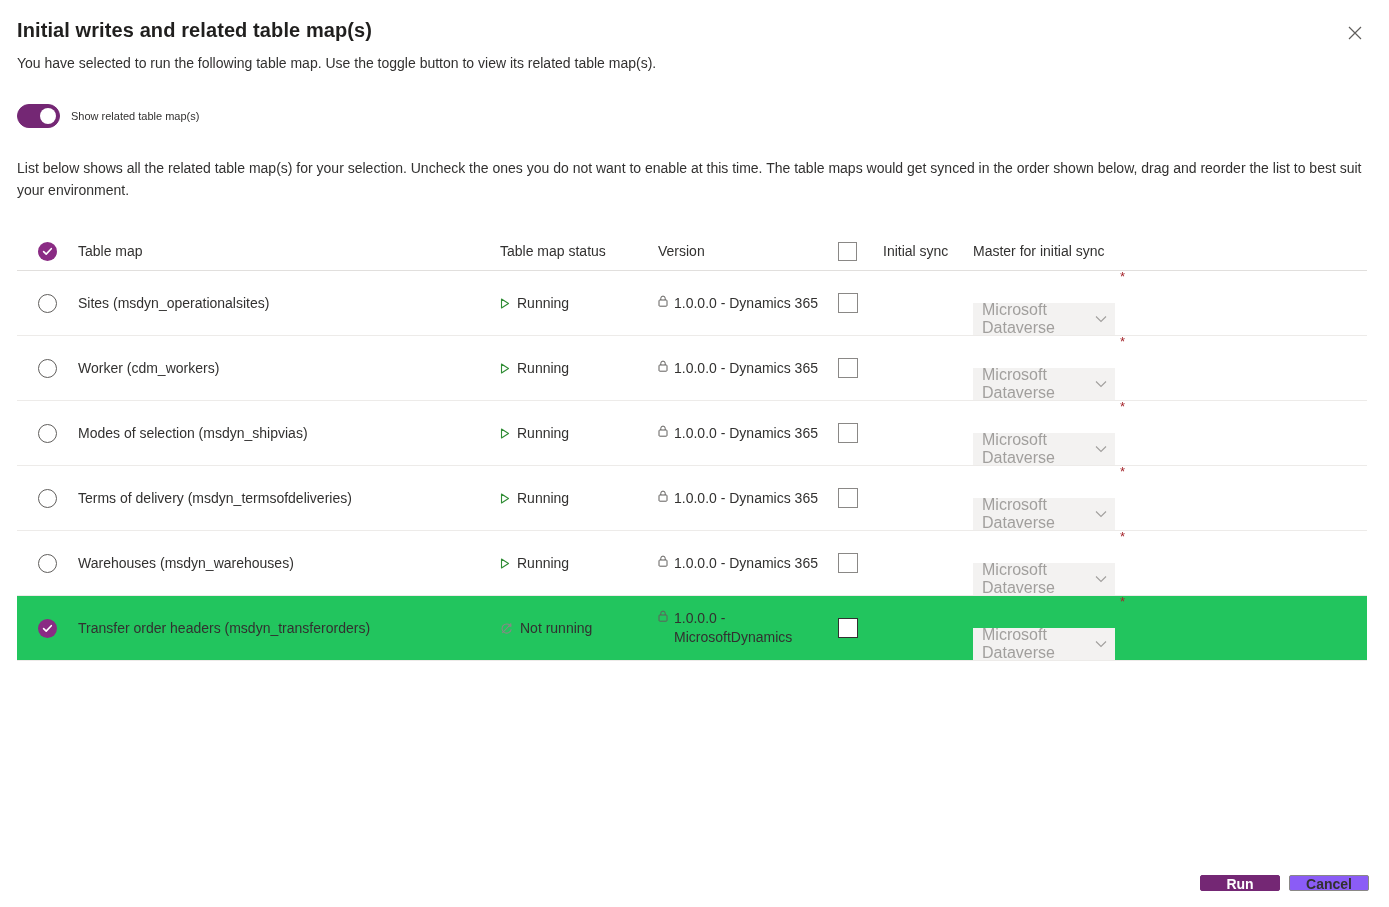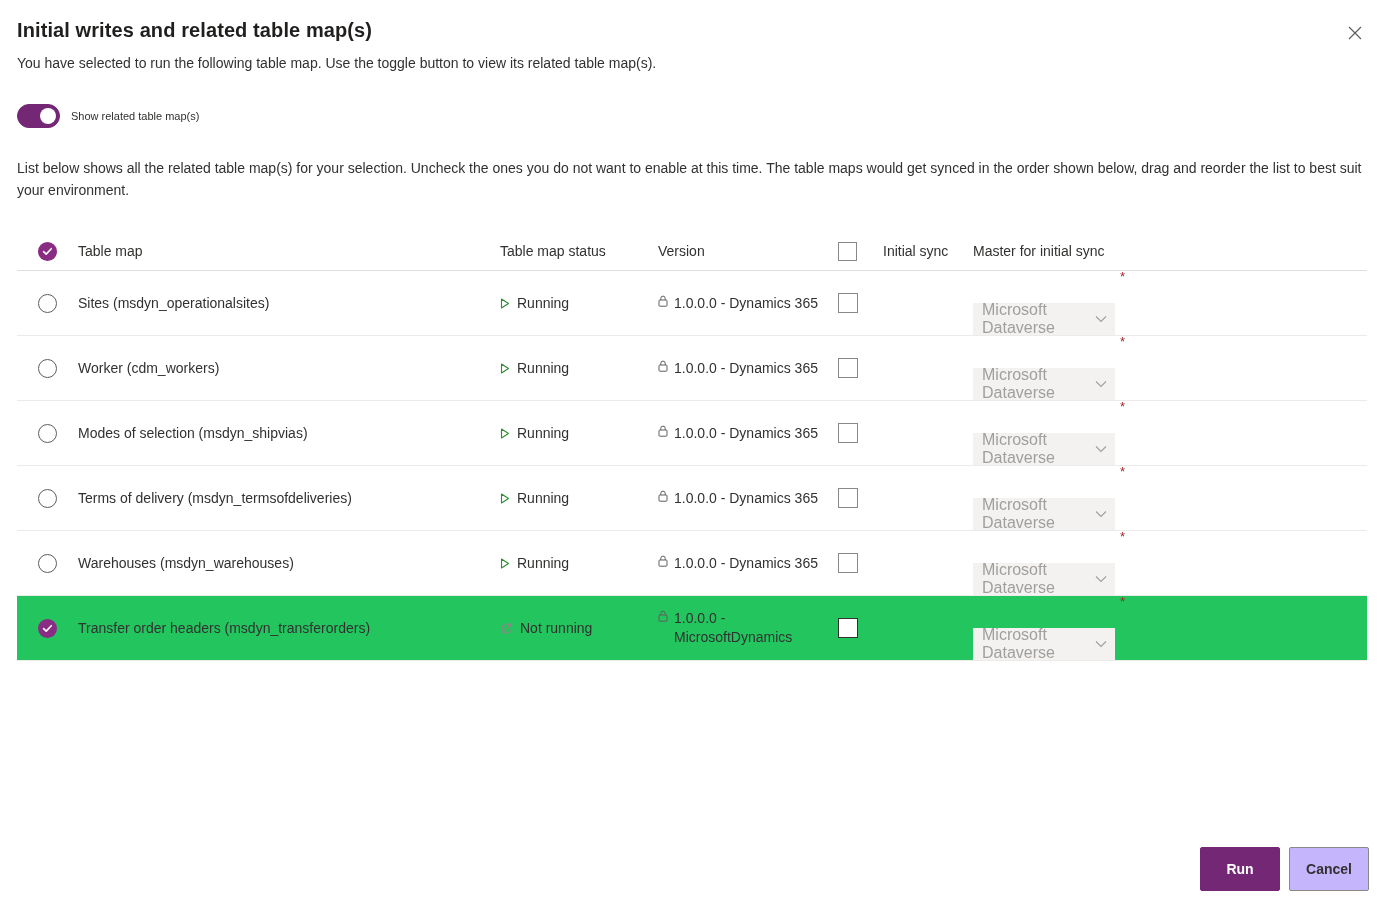--- a/index.html
+++ b/index.html
@@ -202,36 +202,36 @@
 
   
   .footer {
     position: absolute;
     right: 20px;
     bottom: 16px;
     display: flex;
     gap: 9px;
   }
   .btn {
-    height: 44px;
+    height: 16px;
     min-width: 80px;
     font-size: 14px;
     font-weight: 600;
     border-radius: 2px;
     cursor: pointer;
     padding: 0 16px;
     font-family: "Liberation Sans", sans-serif;
   }
   .btn-primary {
     background: #742774;
     color: #ffffff;
     border: 1px solid #742774;
   }
   .btn-secondary {
-    background: #c4b5fd;
+    background: #8b5cf6;
     color: #323130;
     border: 1px solid #8a8886;
   }
 </style>
 </head>
 <body>
 
 <div class="panel">
 
   <div class="header">

